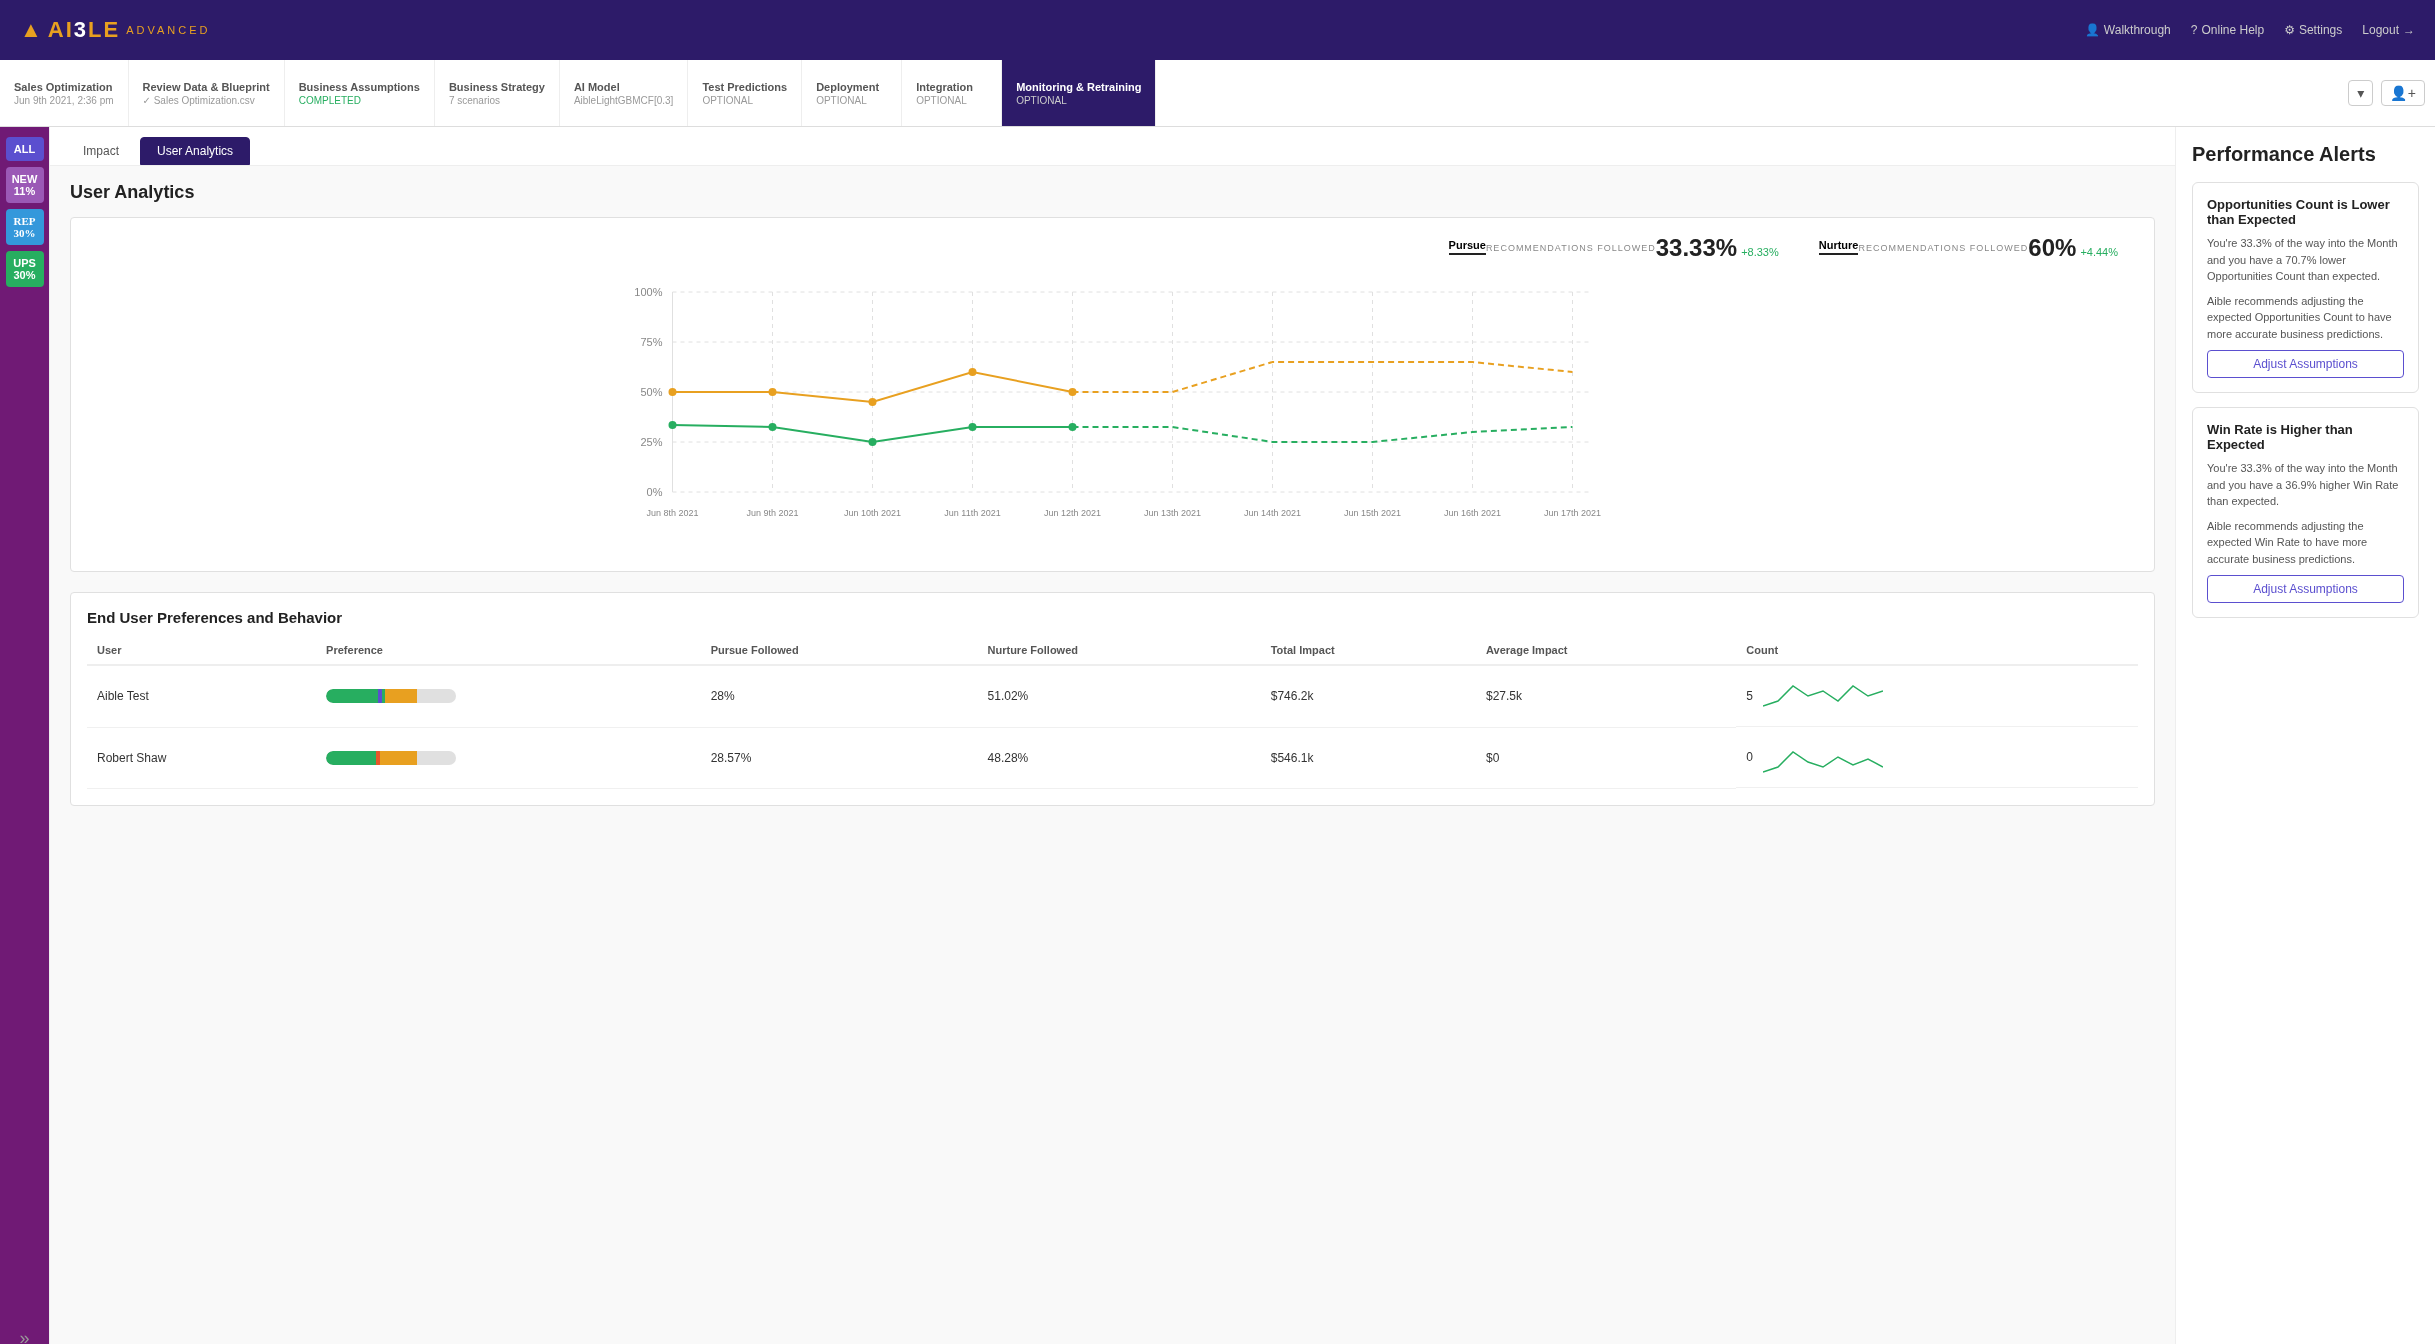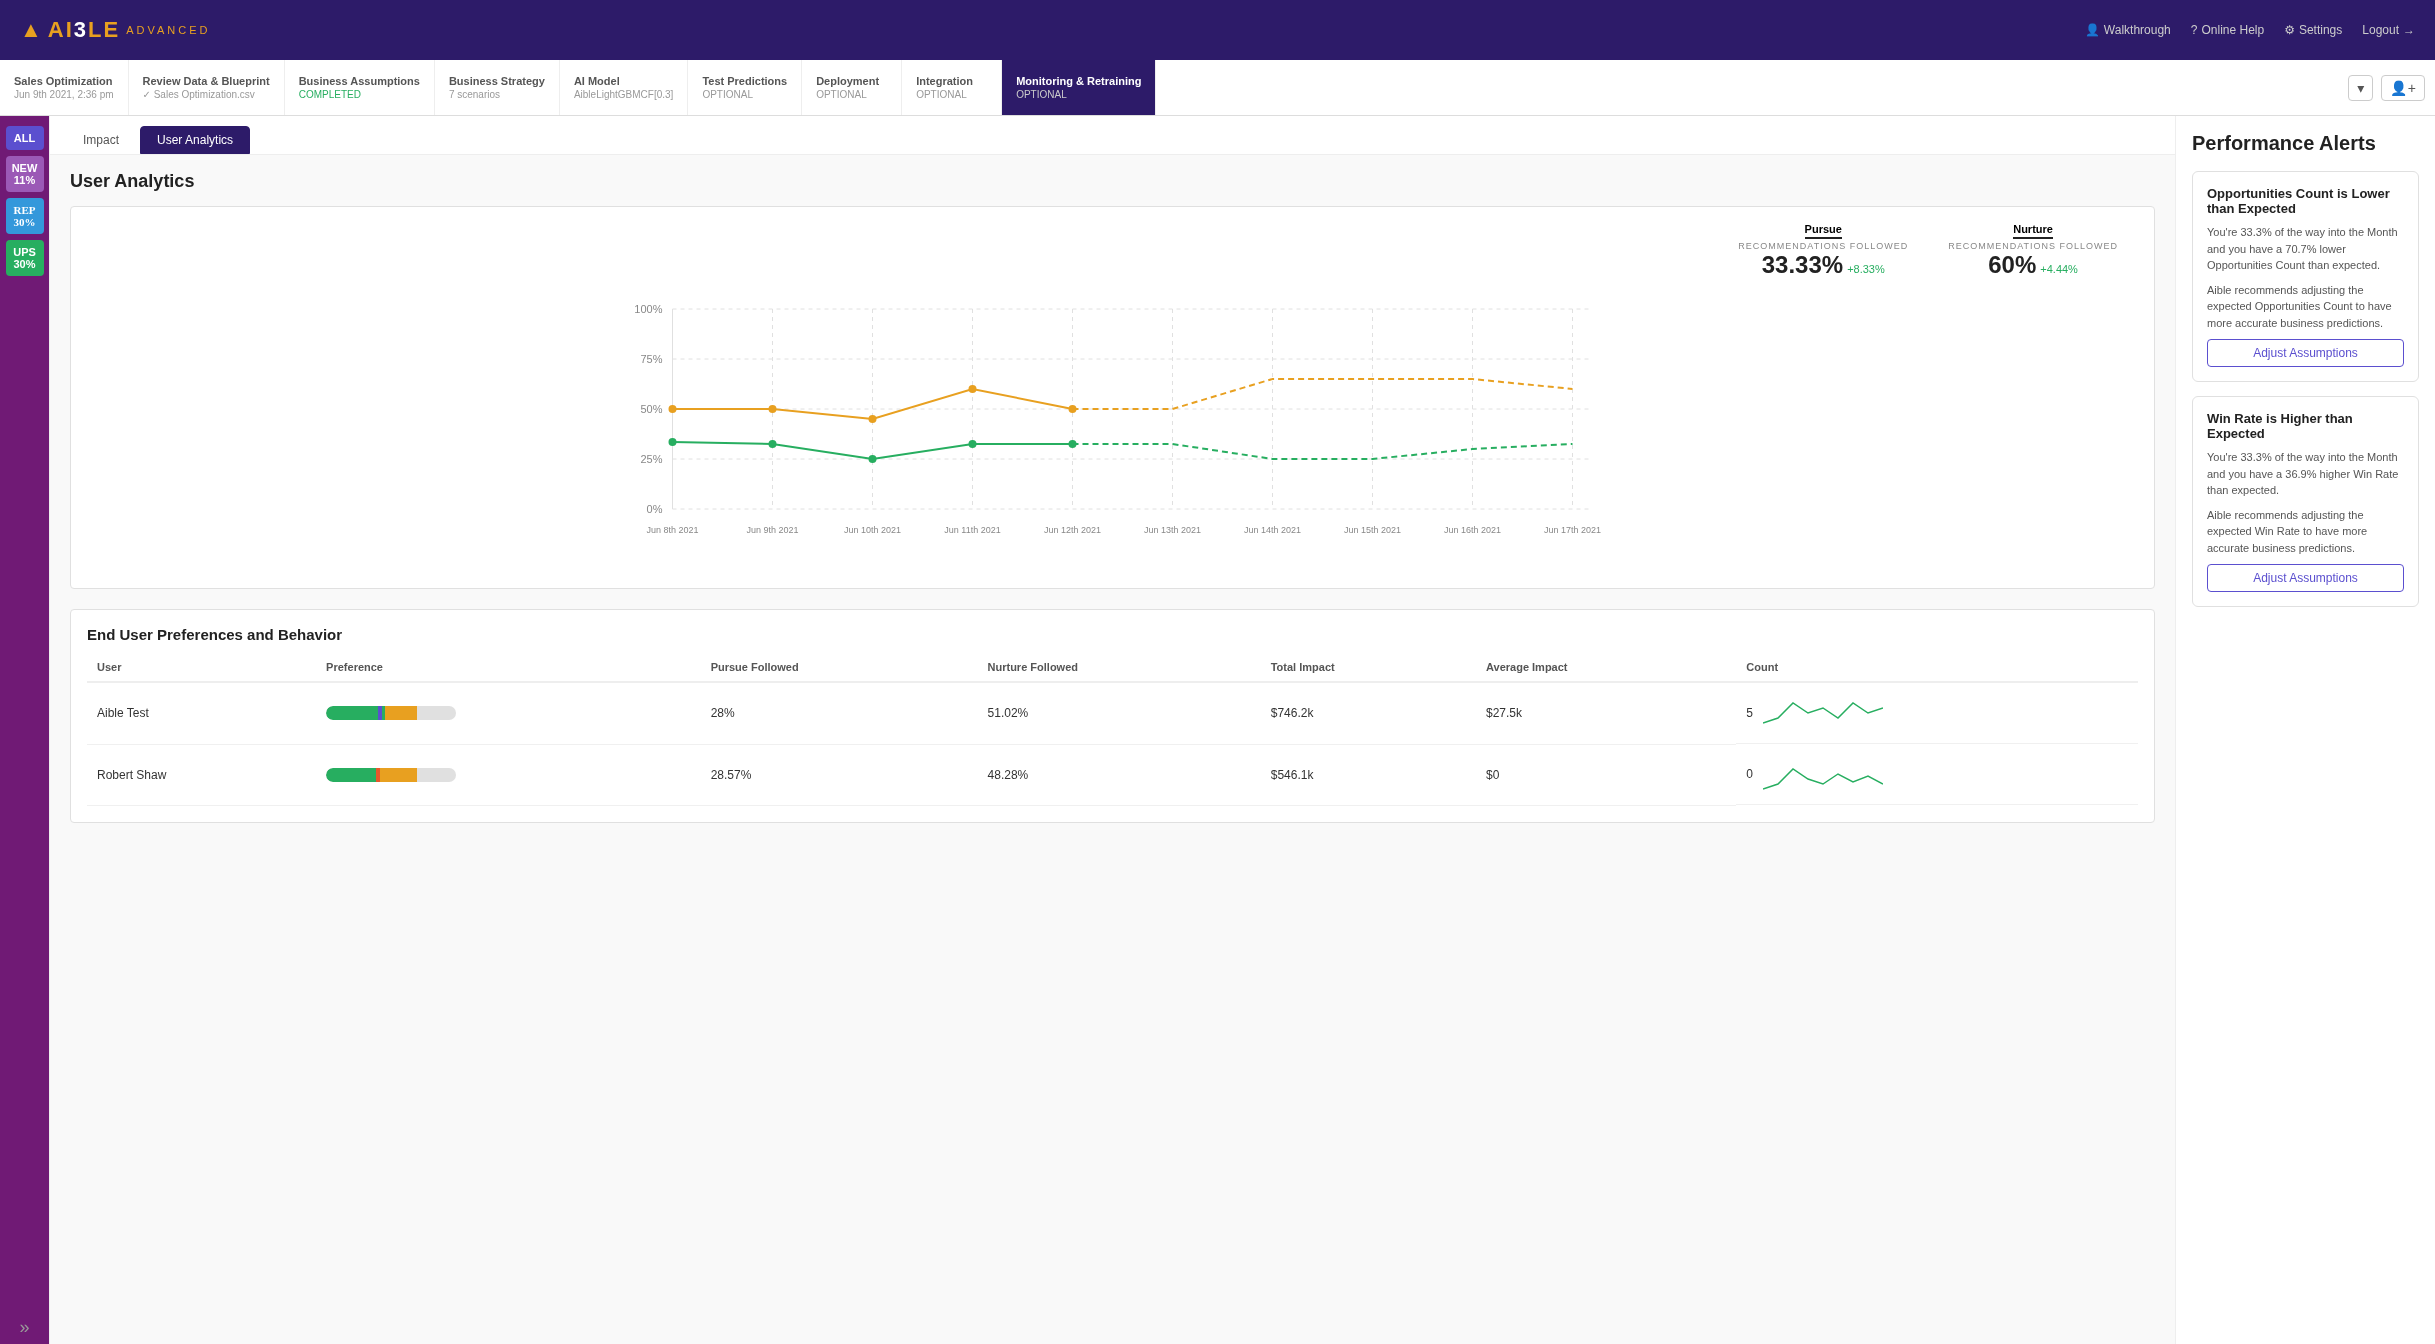--- a/index.html
+++ b/index.html
@@ -50,21 +50,21 @@
       background: none;
       border: none;
     }
 
     
     .tab-bar {
       background: #fff;
       display: flex;
       align-items: stretch;
       border-bottom: 1px solid #ddd;
-      height: 56px;
+      height: 67px;
       overflow: hidden;
     }
     .tab-item {
       display: flex;
       flex-direction: column;
       justify-content: center;
       padding: 4px 14px;
       font-size: 11px;
       cursor: pointer;
       border-right: 1px solid #eee;
@@ -182,21 +182,21 @@
     }
 
     
     .chart-legend {
       display: flex;
       justify-content: flex-end;
       gap: 40px;
       margin-bottom: 10px;
       padding-right: 20px;
     }
-    .legend-item { display: flex; flex-direction: column; align-items: center; }
+    .legend-item { display: flex; flex-direction: row; align-items: center; }
     .legend-label { font-size: 9px; text-transform: uppercase; letter-spacing: 1px; color: #888; }
     .legend-metric { font-size: 24px; font-weight: 700; color: #222; }
     .legend-change { font-size: 11px; color: #27ae60; }
     .legend-title { font-size: 11px; font-weight: 600; border-bottom: 2px solid #222; padding-bottom: 2px; margin-bottom: 2px; }
 
     
     .chart-svg-wrapper { width: 100%; overflow: hidden; }
 
     
     .preferences-section { background: #fff; border: 1px solid #e0e0e0; border-radius: 4px; padding: 16px; }

